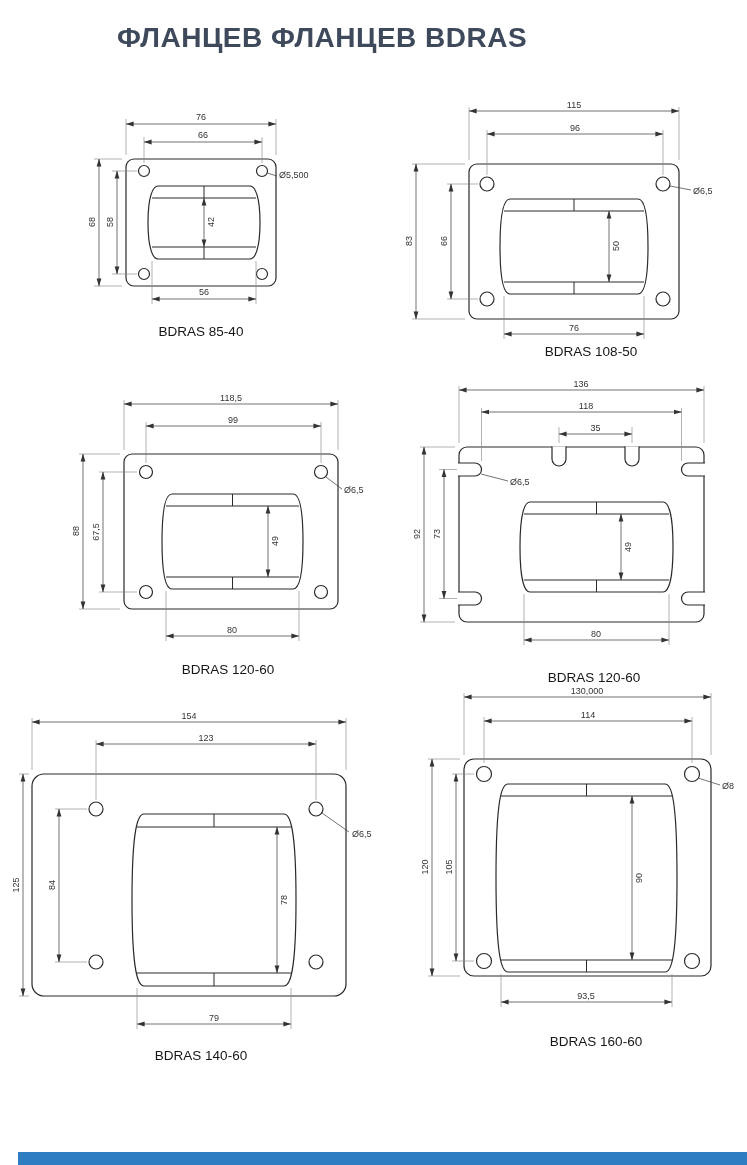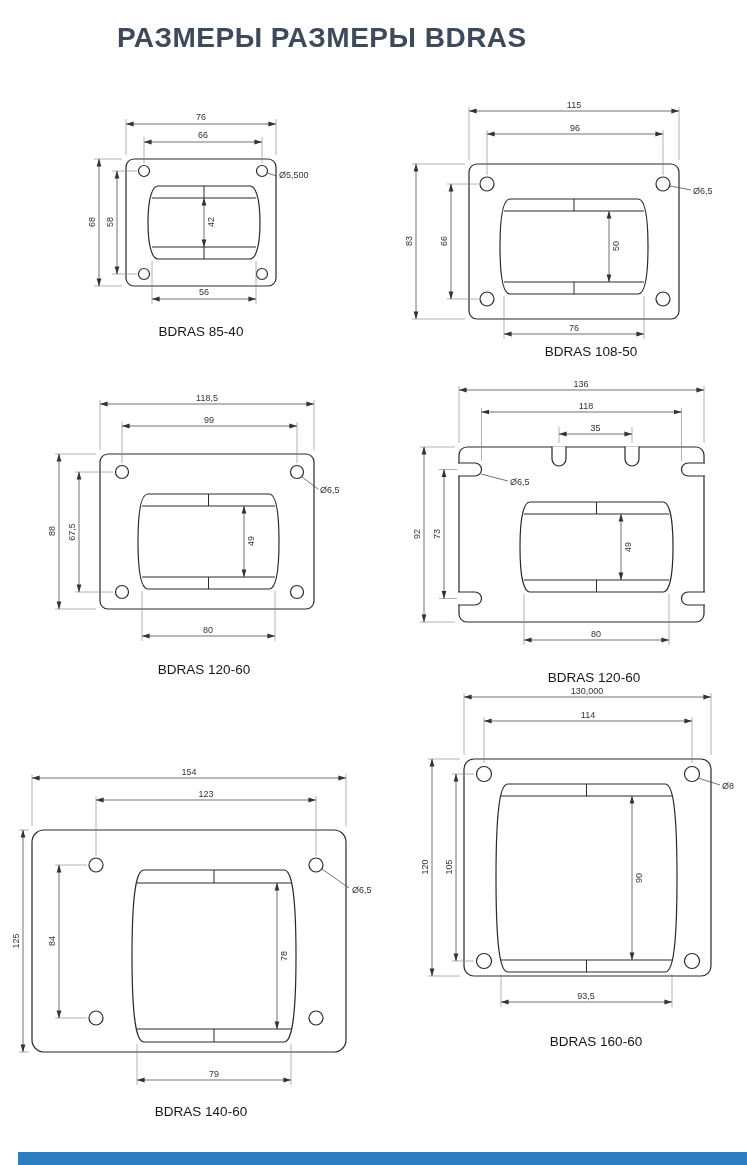--- a/index.html
+++ b/index.html
@@ -27,21 +27,21 @@
 <div class="page">
 
   <svg width="0" height="0" style="position:absolute">
     <defs>
       <marker id="ar" viewBox="0 0 10 10" refX="9.5" refY="5" markerWidth="8" markerHeight="8" orient="auto-start-reverse" markerUnits="userSpaceOnUse">
         <path d="M0,2 L10,5 L0,8 z" fill="#333"></path>
       </marker>
     </defs>
   </svg>
 
-  <div class="title" style="color: rgb(62, 74, 91);">РАЗМЕРЫ РАЗМЕРЫ BDRAS</div>
+  <div class="title" style="color: rgb(62, 74, 91);">ФЛАНЦЕВ ФЛАНЦЕВ BDRAS</div>
 
   <figure class="panel" style="left:60px;top:95px">
     <svg width="300" height="250" viewBox="0 0 300 250">
       <g>
         <rect class="o" x="62" y="60" width="150" height="127" rx="8"></rect>
         <circle class="o" cx="80" cy="72" r="5.5"></circle>
         <circle class="o" cx="198" cy="72" r="5.5"></circle>
         <circle class="o" cx="80" cy="175" r="5.5"></circle>
         <circle class="o" cx="198" cy="175" r="5.5"></circle>
         <path class="o" d="M94,87 H186 C191,87 196,97 196,123.5 C196,150 191,160 186,160 H94 C89,160 84,150 84,123.5 C84,97 89,87 94,87 Z"></path>
@@ -125,21 +125,21 @@
         <text class="d" x="13" y="142" text-anchor="middle" transform="rotate(-90 13 142)">83</text>
         <text class="d" x="48" y="142" text-anchor="middle" transform="rotate(-90 48 142)">66</text>
         <text class="d" x="220" y="147" text-anchor="middle" transform="rotate(-90 220 147)">50</text>
         <text class="d" x="175" y="232" text-anchor="middle">76</text>
         <text class="d" x="294" y="95">Ø6,5</text>
       </g>
       <text class="cap" x="192" y="257" text-anchor="middle">BDRAS 108-50</text>
     </svg>
   </figure>
 
-  <figure class="panel" style="left:28px;top:385px">
+  <figure class="panel" style="left:52px;top:385px">
     <svg width="330" height="300" viewBox="0 0 330 300">
       <g>
         <rect class="o" x="68" y="65" width="214" height="155" rx="8"></rect>
         <circle class="o" cx="90" cy="83" r="6.5"></circle>
         <circle class="o" cx="265" cy="83" r="6.5"></circle>
         <circle class="o" cx="90" cy="203" r="6.5"></circle>
         <circle class="o" cx="265" cy="203" r="6.5"></circle>
         <path class="o" d="M116,105 H237 C242,105 247,115 247,152.5 C247,190 242,200 237,200 H116 C111,200 106,190 106,152.5 C106,115 111,105 116,105 Z"></path>
         <line class="ol" x1="110" y1="117" x2="243" y2="117"></line>
         <line class="ol" x1="110" y1="188" x2="243" y2="188"></line>
@@ -227,21 +227,21 @@
         <text class="d" x="11" y="157" text-anchor="middle" transform="rotate(-90 11 157)">92</text>
         <text class="d" x="31" y="157" text-anchor="middle" transform="rotate(-90 31 157)">73</text>
         <text class="d" x="222" y="170" text-anchor="middle" transform="rotate(-90 222 170)">49</text>
         <text class="d" x="187" y="260" text-anchor="middle">80</text>
         <text class="d" x="101" y="108">Ø6,5</text>
       </g>
       <text class="cap" x="185" y="305" text-anchor="middle">BDRAS 120-60</text>
     </svg>
   </figure>
 
-  <figure class="panel" style="left:5px;top:761px">
+  <figure class="panel" style="left:5px;top:705px">
     <svg width="380" height="360" viewBox="0 0 380 360">
       <g>
         <rect class="o" x="23" y="65" width="314" height="222" rx="12"></rect>
         <circle class="o" cx="87" cy="100" r="7"></circle>
         <circle class="o" cx="307" cy="100" r="7"></circle>
         <circle class="o" cx="87" cy="253" r="7"></circle>
         <circle class="o" cx="307" cy="253" r="7"></circle>
         <path class="o" d="M135,105 H275 C281,105 287,118 287,191 C287,264 281,277 275,277 H135 C129,277 123,264 123,191 C123,118 129,105 135,105 Z"></path>
         <line class="ol" x1="128" y1="118" x2="282" y2="118"></line>
         <line class="ol" x1="128" y1="264" x2="282" y2="264"></line>

